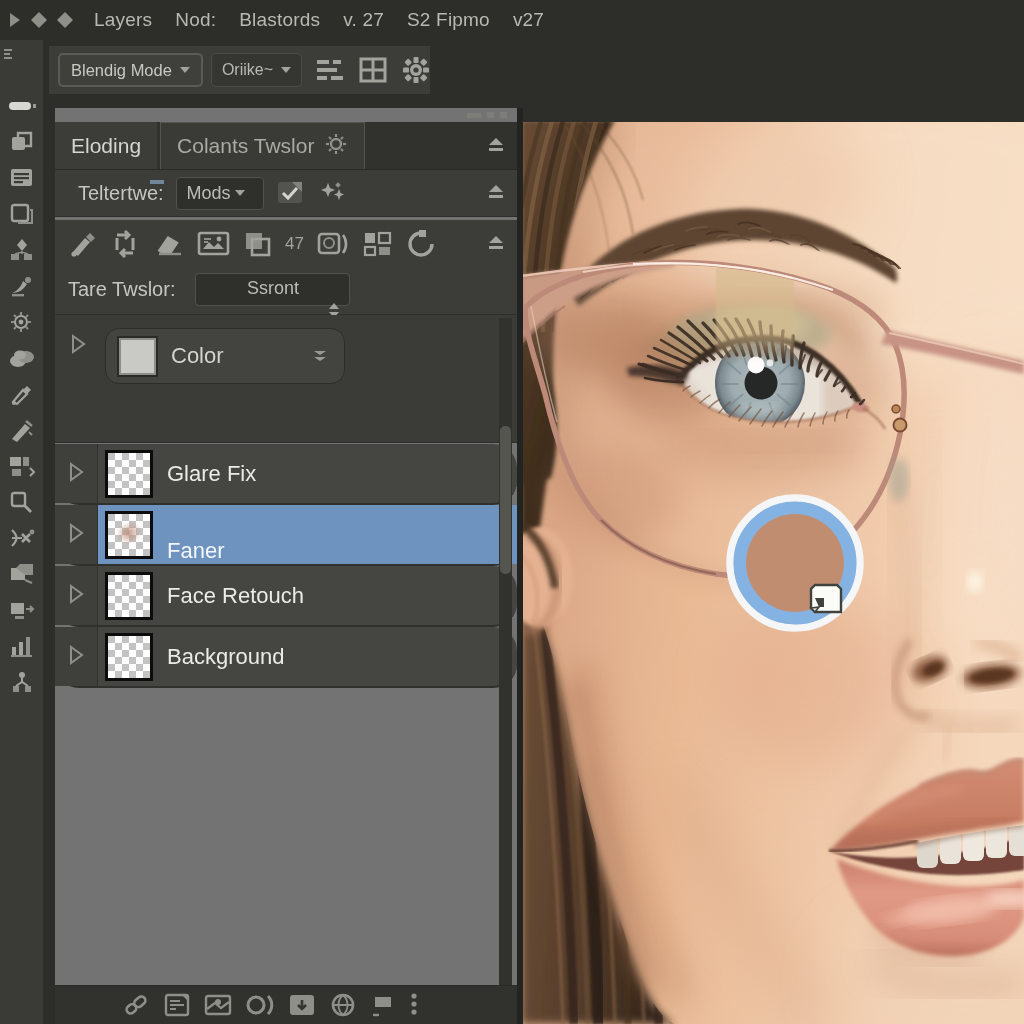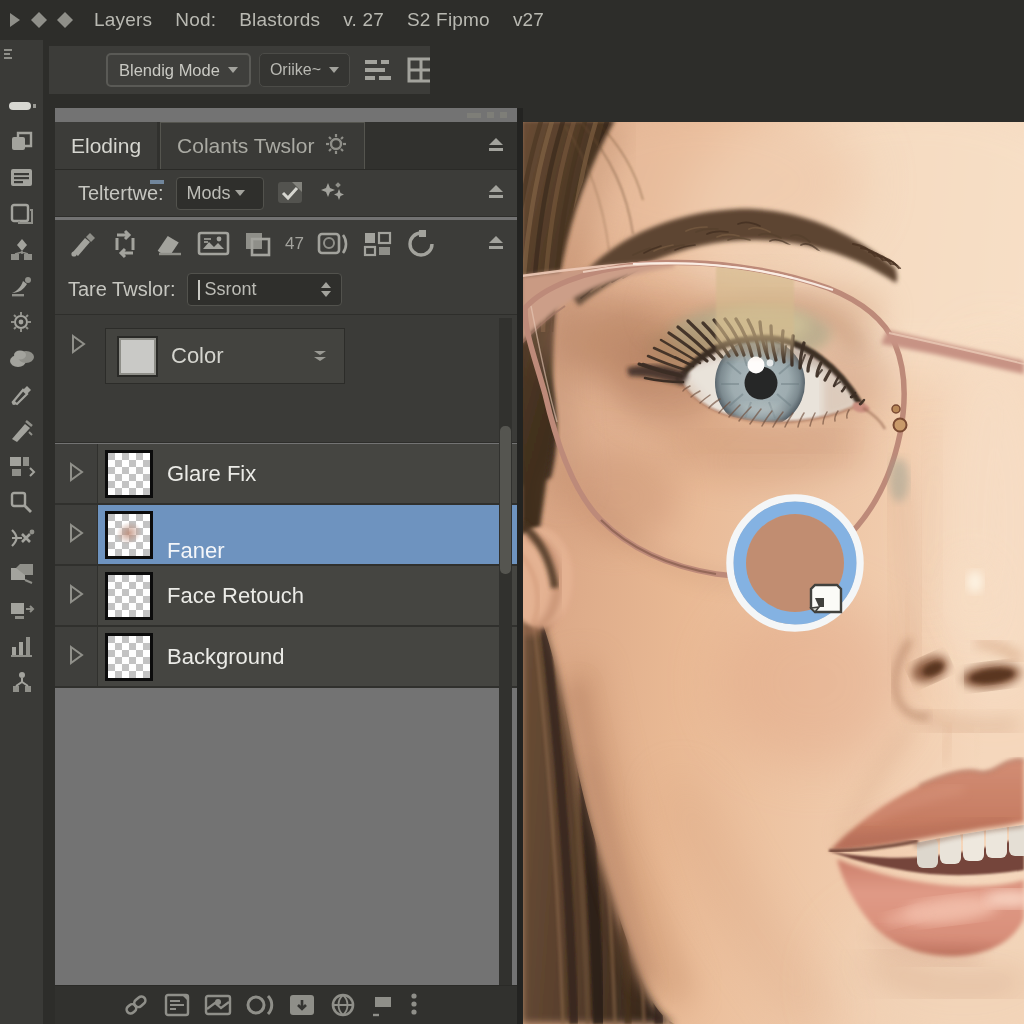--- a/index.html
+++ b/index.html
@@ -5,21 +5,21 @@
   * { margin:0; padding:0; box-sizing:border-box; }
   html,body { width:1024px; height:1024px; overflow:hidden; background:#2d2d2a;
     font-family:"Liberation Sans","DejaVu Sans",sans-serif; }
   .abs { position:absolute; }
   #stage { position:relative; width:1024px; height:1024px; }
 
   #topbar { left:0; top:0; width:1024px; height:40px; background:#2d2d2a; display:flex; align-items:center; }
   #topbar .glyphs { display:flex; align-items:center; gap:8px; margin-left:8px; }
   #topbar .t-item { color:#b9b9b2; font-size:19px; letter-spacing:0.2px; white-space:nowrap; }
 
-  #optbar { left:49px; top:46px; width:381px; height:48px; background:#3c3c39; display:flex; align-items:center;padding-left:48px; }
+  #optbar { left:49px; top:46px; width:381px; height:48px; background:#3c3c39; display:flex; align-items:center; }
   .opt-btn { margin-left:9px; height:34px; padding:0 11px; border:2px solid #5a5a56; border-radius:5px;
      color:#c9c9c3; font-size:16.5px; display:flex; align-items:center; gap:8px; background:#3f3f3c; white-space:nowrap; }
   .opt-dd { margin-left:8px; height:34px; padding:0 10px; border:1px solid #4c4c48; border-radius:5px;
      color:#b9b9b3; font-size:16px; display:flex; align-items:center; gap:8px; background:#353532; white-space:nowrap; }
   .chev { width:0; height:0; border-left:5px solid transparent; border-right:5px solid transparent; border-top:6px solid #a3a39d; }
   .opt-ic { margin-left:13px; display:flex; align-items:center; }
 
   #rail { left:0; top:40px; width:49px; height:984px; background:#3a3a37; border-right:6px solid #2d2d2a; }
   #rail .mini { position:absolute; left:3px; top:8px; }
   .rail-btn { width:43px; height:35px; display:flex; align-items:center; justify-content:center; }
@@ -46,28 +46,28 @@
         display:flex; align-items:center; padding:0 10px; gap:4px; }
   .cursor-bar { width:2px; height:20px; background:#c9c9c3; display:inline-block; }
   .updown { display:flex; flex-direction:column; gap:3px; margin-left:auto; }
   .updown .u { width:0;height:0;border-left:5px solid transparent;border-right:5px solid transparent;border-bottom:6px solid #a3a39d; }
   .updown .d { width:0;height:0;border-left:5px solid transparent;border-right:5px solid transparent;border-top:6px solid #a3a39d; }
   .tool-ic { margin-left:12px; display:flex; align-items:center; }
   .tool-counter { margin-left:12px; color:#a3a39d; font-size:17px; }
 
   #color-section { position:absolute; left:0; top:207px; width:462px; height:128px; background:#3b3b38; border-bottom:1px solid #2e2e2b; }
   #color-disc { position:absolute; left:14px; top:18px; }
-  #color-btn { position:absolute; left:50px; top:13px; width:240px; height:56px; background:#43433f; border:1px solid #2c2c29; border-radius:0; display:flex; align-items:center; }
+  #color-btn { position:absolute; left:50px; top:13px; width:240px; height:56px; background:#43433f; border:1px solid #2c2c29; border-radius:14px; display:flex; align-items:center; }
   #color-swatch { width:37px; height:37px; background:#c9c9c6; border:2px solid #8e8e88; outline:2px solid #2a2a27; margin-left:13px; }
   #color-label { color:#d4d4ce; font-size:22px; margin-left:15px; }
   #color-chev { margin-left:auto; margin-right:18px; display:flex; flex-direction:column; gap:2px; }
   #color-chev .c { width:12px; height:4px; background:#9a9a94; clip-path:polygon(0 0, 50% 100%, 100% 0); }
 
   #layers-area { position:absolute; left:0; top:336px; width:462px; }
-  .layer-row { position:relative; height:61px; background:#454541; border-bottom:2px solid #30302d; display:flex; }
+  .layer-row { position:relative; height:61px; background:#454541; border-bottom:2px solid #30302d; display:flex;border-radius:24px; }
   .disc-col { width:43px; display:flex; align-items:center; justify-content:center; border-right:1px solid #30302d; background:#3f3f3c; }
   .layer-body { display:flex; align-items:center; flex:1; }
   .layer-row.selected .layer-body { background:#6e93bf; }
   .thumb { width:48px; height:48px; margin-left:7px; border:3px solid #0c0c0c;
      background: repeating-conic-gradient(#ffffff 0% 25%, #c3c3c3 0% 50%) 0 0 / 14px 14px; position:relative; }
   .smudge { position:absolute; left:8px; top:8px; width:26px; height:22px;
      background: radial-gradient(closest-side, rgba(190,140,120,.85), rgba(190,140,120,0)); transform:rotate(-20deg); }
   .layer-name { color:#ebebe7; font-size:22px; margin-left:14px; }
   .layer-row.selected .layer-name { color:#f4f6f9;margin-top:32px; }
 
@@ -400,21 +400,21 @@
           </svg>
         </div>
       <div class="eject"><svg width="18" height="16" viewBox="0 0 18 16">
             <path d="M 9 2 L 16 9 L 2 9 Z" fill="#a3a39d"></path>
             <rect x="2" y="12" width="14" height="3" fill="#a3a39d"></rect>
           </svg></div>
     </div>
 
     <div class="prow" id="row-target">
       <span class="plabel">Tare Twslor:</span>
-      <div class="dd" style="margin-left:12px; width:155px;">
+      <div class="dd" style="margin-left:20px; width:155px;flex-direction:column;">
         <span class="cursor-bar"></span>
         <span>Ssront</span>
         <div class="updown">
             <div class="u"></div>
             <div class="d"></div>
           </div>
       </div>
     </div>
 
     <div id="color-section">

